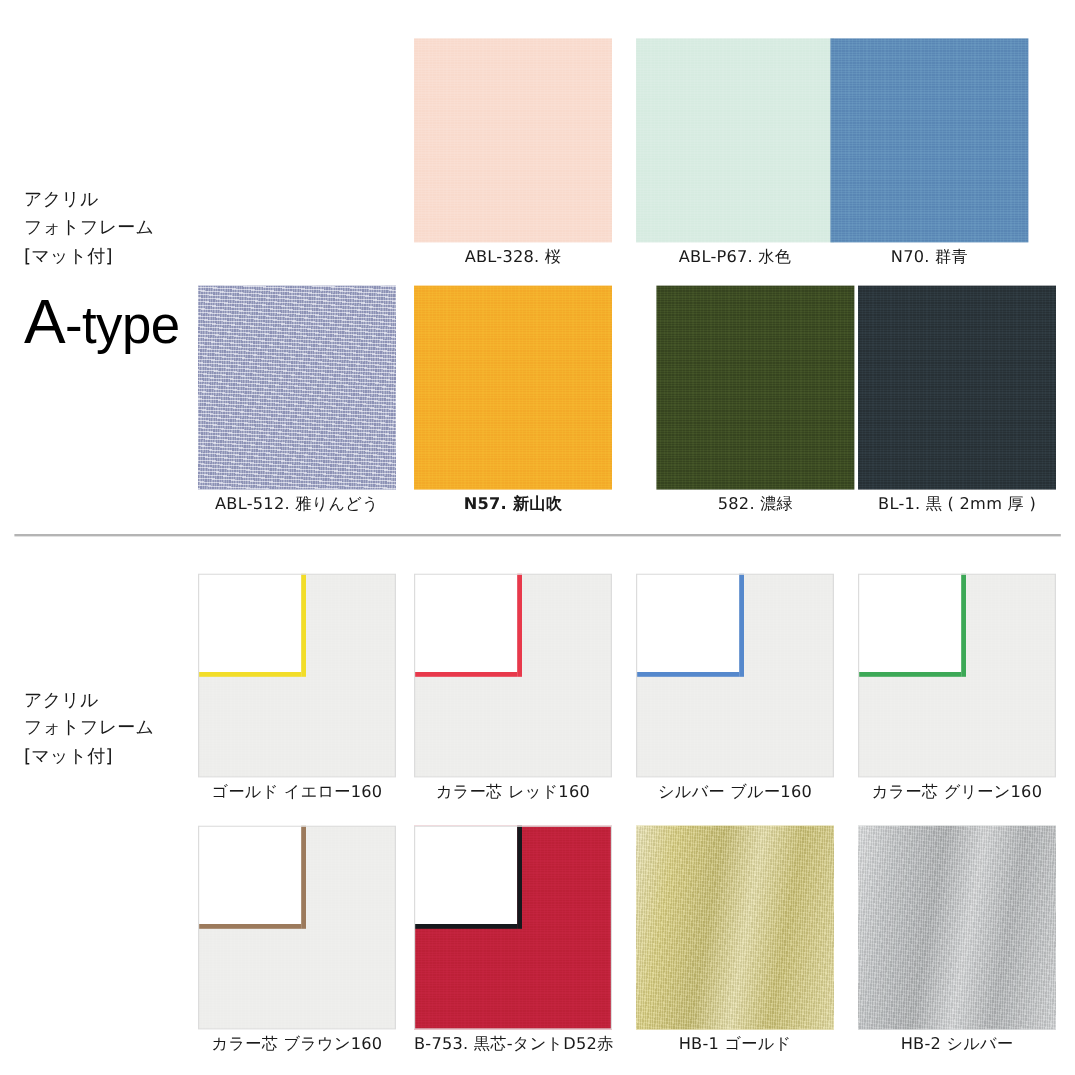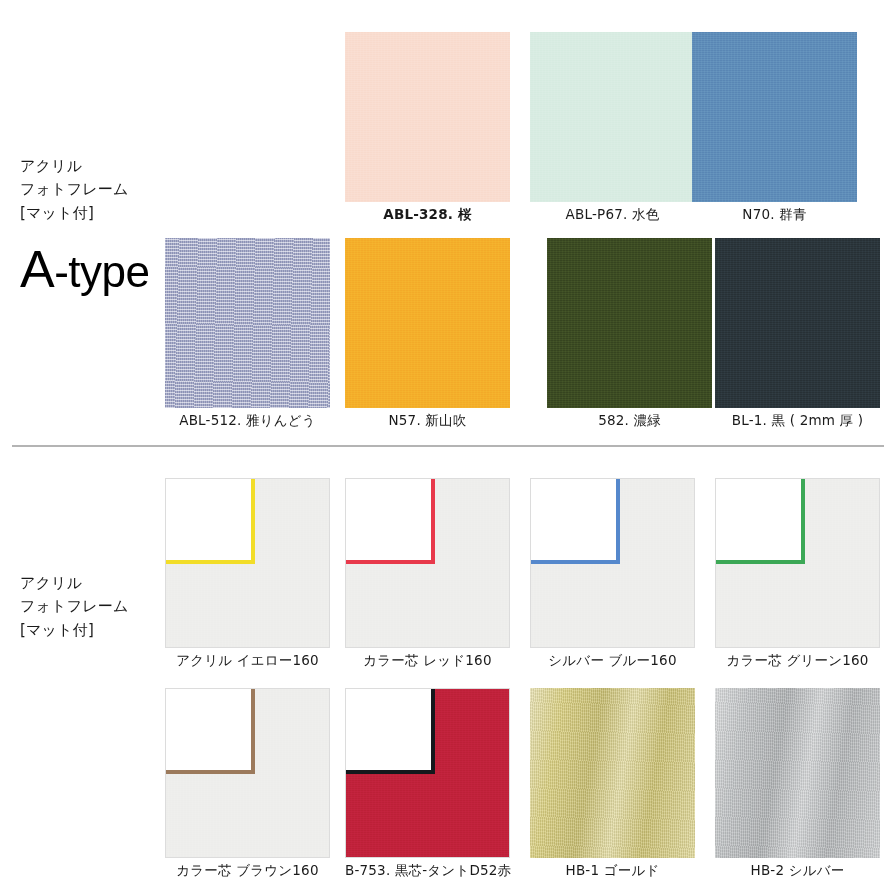--- a/index.html
+++ b/index.html
@@ -170,21 +170,21 @@
       <div class="sidebar-product-name">アクリル
 フォトフレーム
 [マット付]</div>
       <div class="sidebar-type">
         <span class="type-letter">A</span><span>-type</span>
       </div>
     </div>
 
     <div class="swatch-row" id="row-a1" style="left:0; top:32px;">
 
-      <div class="swatch-cell" style="left:345px;font-weight:bold;">
+      <div class="swatch-cell" style="left:345px;">
         <div class="swatch tex" style="background:#F9DCCF;"></div>
         <div class="swatch-label">ABL-328. 桜</div>
       </div>
 
       <div class="swatch-cell" style="left:530px;">
         <div class="swatch tex" style="background:#D8ECE2;"></div>
         <div class="swatch-label">ABL-P67. 水色</div>
       </div>
 
       <div class="swatch-cell" style="left:692px;">
@@ -194,21 +194,21 @@
 
     </div>
 
     <div class="swatch-row" id="row-a2" style="left:0; top:238px;">
 
       <div class="swatch-cell" style="left:165px;">
         <div class="swatch woven" style="background:#A8ACCA;"></div>
         <div class="swatch-label">ABL-512. 雅りんどう</div>
       </div>
 
-      <div class="swatch-cell" style="left:345px;">
+      <div class="swatch-cell" style="left:345px;font-weight:bold;">
         <div class="swatch tex" style="background:#F4AE2A;"></div>
         <div class="swatch-label">N57. 新山吹</div>
       </div>
 
       <div class="swatch-cell" style="left:530px;margin-left:17px;">
         <div class="swatch tex tex-strong" style="background:#3B4A22;"></div>
         <div class="swatch-label">582. 濃緑</div>
       </div>
 
       <div class="swatch-cell" style="left:715px;">
@@ -232,21 +232,21 @@
     <div class="swatch-row" id="row-b1" style="left:0; top:22px;">
 
       <div class="swatch-cell" style="left:165px;">
         <div class="swatch">
           <div class="mat-board tex" style="background:#EEEEEC;"></div>
           <div class="mat-window"></div>
           <div class="mat-core-v" style="background:#F2DD28;"></div>
           <div class="mat-core-h" style="background:#F2DD28;"></div>
           <div class="mat-edge"></div>
         </div>
-        <div class="swatch-label">アクリル イエロー160</div>
+        <div class="swatch-label">ゴールド イエロー160</div>
       </div>
 
       <div class="swatch-cell" style="left:345px;">
         <div class="swatch">
           <div class="mat-board tex" style="background:#EEEEEC;"></div>
           <div class="mat-window"></div>
           <div class="mat-core-v" style="background:#E8394B;"></div>
           <div class="mat-core-h" style="background:#E8394B;"></div>
           <div class="mat-edge"></div>
         </div>

